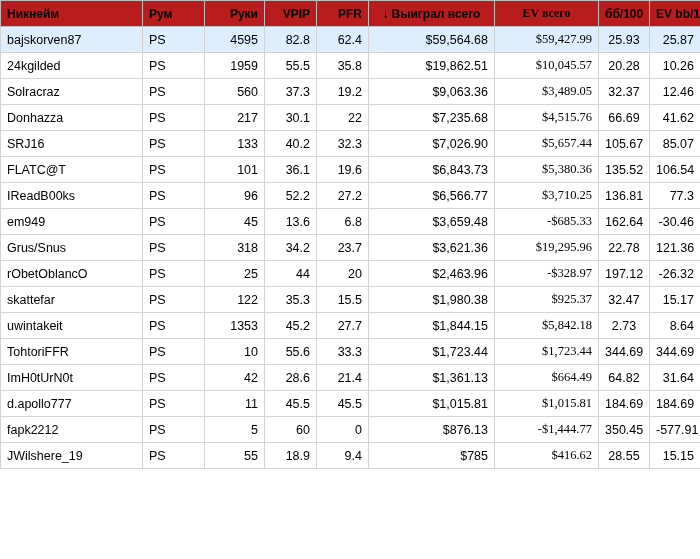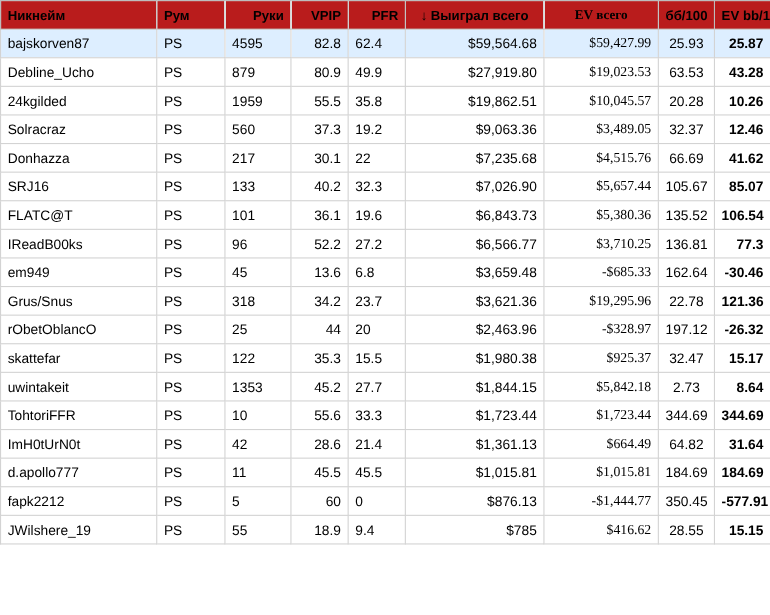--- a/index.html
+++ b/index.html
@@ -40,27 +40,27 @@
     overflow: hidden;
     color: #000000;
     background: #ffffff;
   }
   tr.row-highlight td {
     background: #ddeeff;
   }
   
   .c-nick { text-align: left; width: 142px; }
   .c-room { text-align: left; width: 62px; margin-left: 12px; }
-  .c-hands { text-align: left; width: 60px; }
+  .c-hands { text-align: right; width: 60px; }
   .c-vpip { text-align: right; width: 52px; }
-  .c-pfr { text-align: left; width: 52px; }
+  .c-pfr { text-align: right; width: 52px; }
   .c-won { text-align: right; width: 126px; }
   .c-ev { text-align: right; width: 104px; font-family: Liberation Serif, serif; }
   .c-bb100 { text-align: center; width: 51px; }
-  .c-evbb100 { text-align: right; width: 51px; font-weight: bold; }
+  .c-evbb100 { text-align: right; width: 51px; }
 
   th.c-nick, th.c-room { text-align: left; }
   th.c-hands, th.c-vpip, th.c-pfr { text-align: right; }
   th.c-won { text-align: center; }
   th.c-ev, th.c-bb100, th.c-evbb100 { text-align: center; }
 
   .pos { color: #009a3d; }
   .neg { color: #e01b1b; }
   .sort-arrow { margin-right: 3px; }
 </style>
@@ -87,31 +87,20 @@
         <td class="c-room">PS</td>
         <td class="c-hands">4595</td>
         <td class="c-vpip">82.8</td>
         <td class="c-pfr">62.4</td>
         <td class="c-won pos">$59,564.68</td>
         <td class="c-ev pos">$59,427.99</td>
         <td class="c-bb100 pos">25.93</td>
         <td class="c-evbb100 pos">25.87</td>
       </tr>
       <tr>
-        <td class="c-nick">Debline_Ucho</td>
-        <td class="c-room">PS</td>
-        <td class="c-hands">879</td>
-        <td class="c-vpip">80.9</td>
-        <td class="c-pfr">49.9</td>
-        <td class="c-won pos">$27,919.80</td>
-        <td class="c-ev pos">$19,023.53</td>
-        <td class="c-bb100 pos">63.53</td>
-        <td class="c-evbb100 pos">43.28</td>
-      </tr>
-      <tr>
         <td class="c-nick">24kgilded</td>
         <td class="c-room">PS</td>
         <td class="c-hands">1959</td>
         <td class="c-vpip">55.5</td>
         <td class="c-pfr">35.8</td>
         <td class="c-won pos">$19,862.51</td>
         <td class="c-ev pos">$10,045.57</td>
         <td class="c-bb100 pos">20.28</td>
         <td class="c-evbb100 pos">10.26</td>
       </tr>

